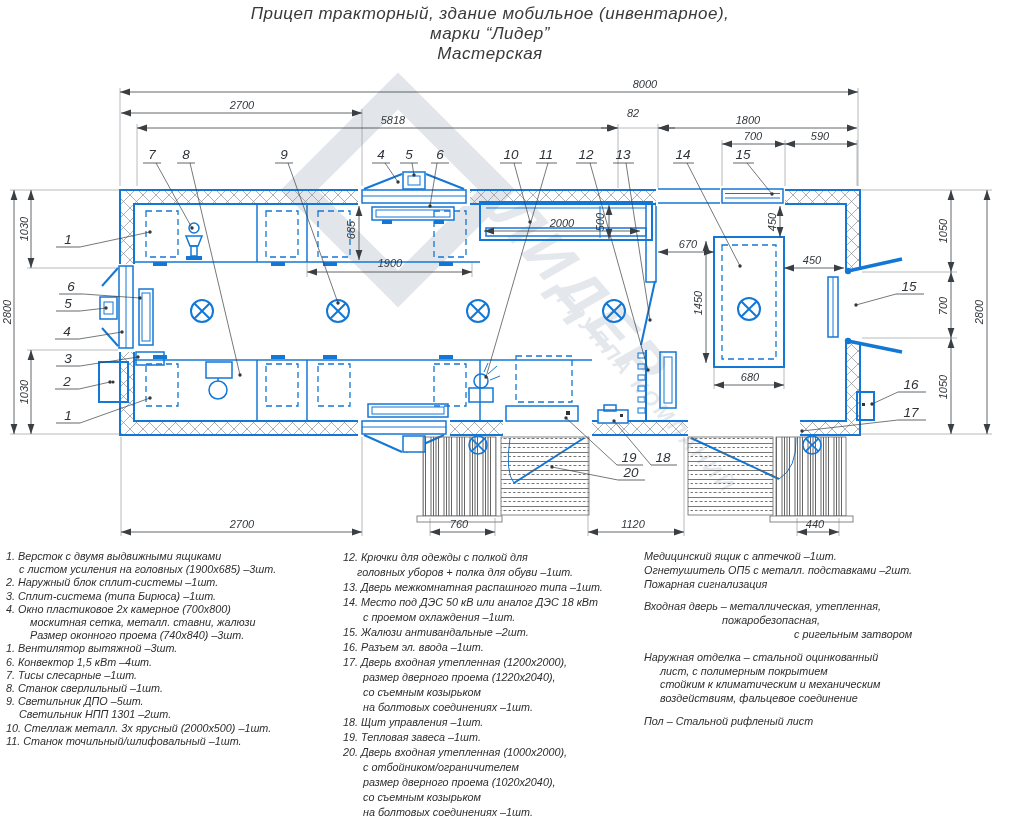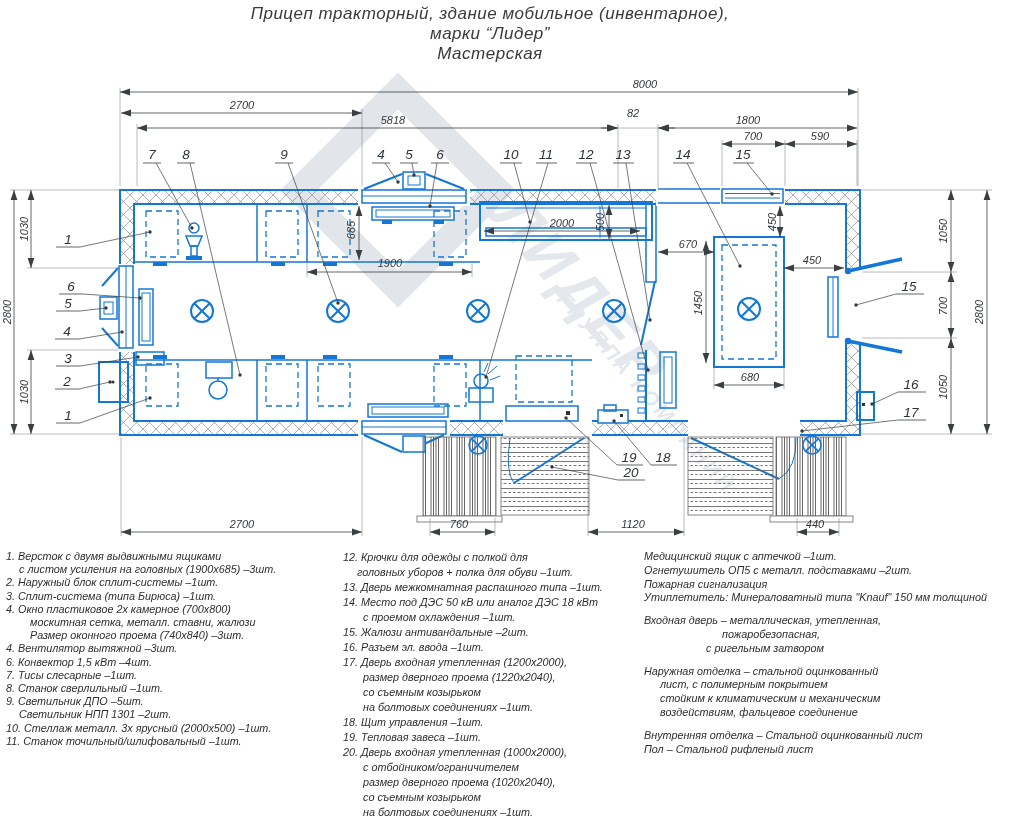--- a/index.html
+++ b/index.html
@@ -475,21 +475,21 @@
   </svg>
 
   <div class="legend-col" id="lc1" style="left:6px;">
       <div class="lline">1. Версток с двумя выдвижными ящиками</div>
       <div class="lline" style="padding-left: 13px;">с листом усиления на головных (1900х685) –3шт.</div>
       <div class="lline">2. Наружный блок сплит-системы –1шт.</div>
       <div class="lline">3. Сплит-система (типа Бирюса) –1шт.</div>
       <div class="lline">4. Окно пластиковое 2х камерное (700х800)</div>
       <div class="lline" style="padding-left: 24px;">москитная сетка, металл. ставни, жалюзи</div>
       <div class="lline" style="padding-left: 24px;">Размер оконного проема (740х840) –3шт.</div>
-      <div class="lline">4. Вентилятор вытяжной –3шт.</div>
+      <div class="lline">1. Вентилятор вытяжной –3шт.</div>
       <div class="lline">6. Конвектор 1,5 кВт –4шт.</div>
       <div class="lline">7. Тисы слесарные –1шт.</div>
       <div class="lline">8. Станок сверлильный –1шт.</div>
       <div class="lline">9. Светильник ДПО –5шт.</div>
       <div class="lline" style="padding-left: 13px;">Светильник НПП 1301 –2шт.</div>
       <div class="lline">10. Стеллаж металл. 3х ярусный (2000х500) –1шт.</div>
       <div class="lline">11. Станок точильный/шлифовальный –1шт.</div>
     </div>
   <div class="legend-col" id="lc2" style="left:343px;">
       <div class="lline">12. Крючки для одежды с полкой для</div>
@@ -508,28 +508,26 @@
       <div class="lline">20. Дверь входная утепленная (1000х2000),</div>
       <div class="lline" style="padding-left: 20px;">с отбойником/ограничителем</div>
       <div class="lline" style="padding-left: 20px;">размер дверного проема (1020х2040),</div>
       <div class="lline" style="padding-left: 20px;">со съемным козырьком</div>
       <div class="lline" style="padding-left: 20px;">на болтовых соединениях –1шт.</div>
     </div>
   <div class="legend-col" id="lc3" style="left:644px;">
       <div class="lline">Медицинский ящик с аптечкой –1шт.</div>
       <div class="lline">Огнетушитель ОП5 с металл. подставками –2шт.</div>
       <div class="lline">Пожарная сигнализация</div>
-      <div class="lline">Утиплетитель: Минераловатный типа "Knauf" 150 мм толщиной</div>
       <div class="lline gap"></div>
       <div class="lline">Входная дверь – металлическая, утепленная,</div>
       <div class="lline" style="padding-left: 78px;">пожаробезопасная,</div>
-      <div class="lline" style="padding-left: 62px;">с ригельным затвором</div>
+      <div class="lline" style="padding-left: 62px; text-align: right;">с ригельным затвором</div>
       <div class="lline gap"></div>
       <div class="lline">Наружная отделка – стальной оцинкованный</div>
       <div class="lline" style="padding-left: 16px;">лист, с полимерным покрытием</div>
       <div class="lline" style="padding-left: 16px;">стойким к климатическим и механическим</div>
       <div class="lline" style="padding-left: 16px;">воздействиям, фальцевое соединение</div>
       <div class="lline gap"></div>
-      <div class="lline">Внутренняя отделка – Стальной оцинкованный лист</div>
       <div class="lline">Пол – Стальной рифленый лист</div>
     </div>
 
 </div>
 
 </body></html>

